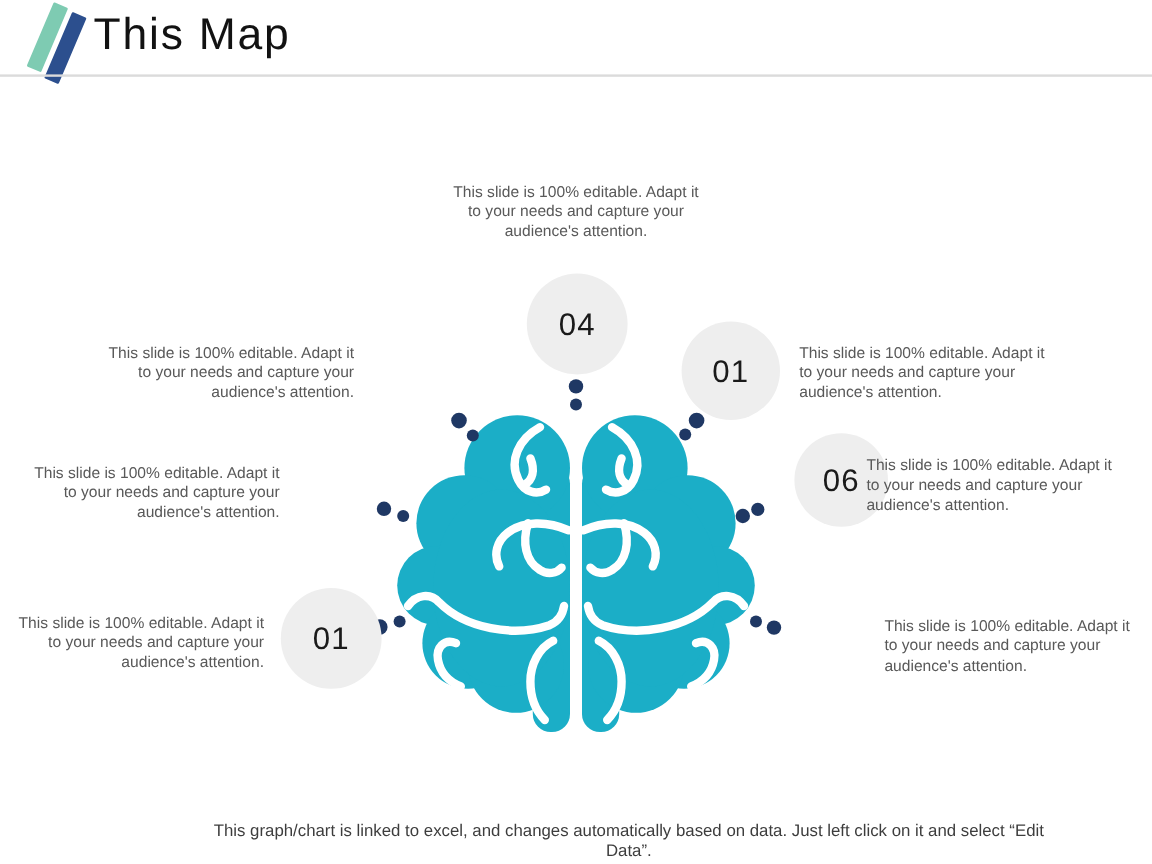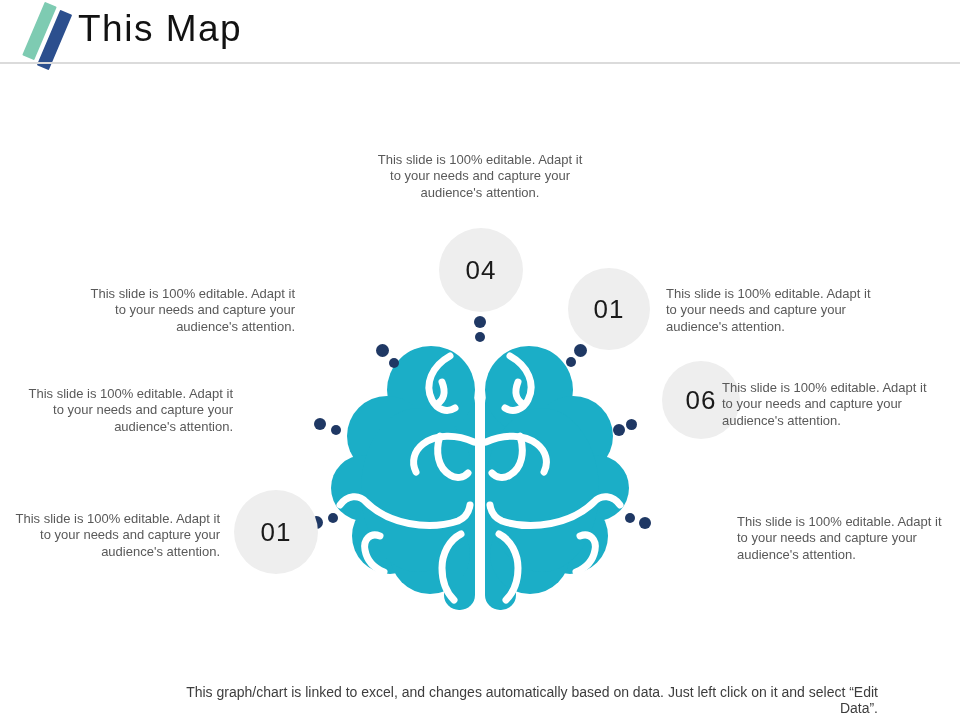--- a/index.html
+++ b/index.html
@@ -42,21 +42,21 @@
   .dot{position:absolute;border-radius:50%;background:var(--navy);}
 
   
   .brain{position:absolute;left:330px;top:340px;}
   .teal{fill:var(--teal);}
   .sulcus{fill:none;stroke:#fff;stroke-width:7;stroke-linecap:round;}
 
   
   .footer{position:absolute;left:170px;top:684px;width:708px;text-align:center;
       padding-bottom:11px;border-bottom:1px solid var(--footer_rule);}
-  .footer p{margin:0;font-size:14px;color:var(--footer_text);text-align:right;}
+  .footer p{margin:0;font-size:14px;color:var(--footer_text);}
 </style>
 </head>
 <body>
 
 <div class="slide">
 
   <div class="logo">
     <span class="bar bar-green"></span>
     <span class="bar bar-blue"></span>
   </div>

